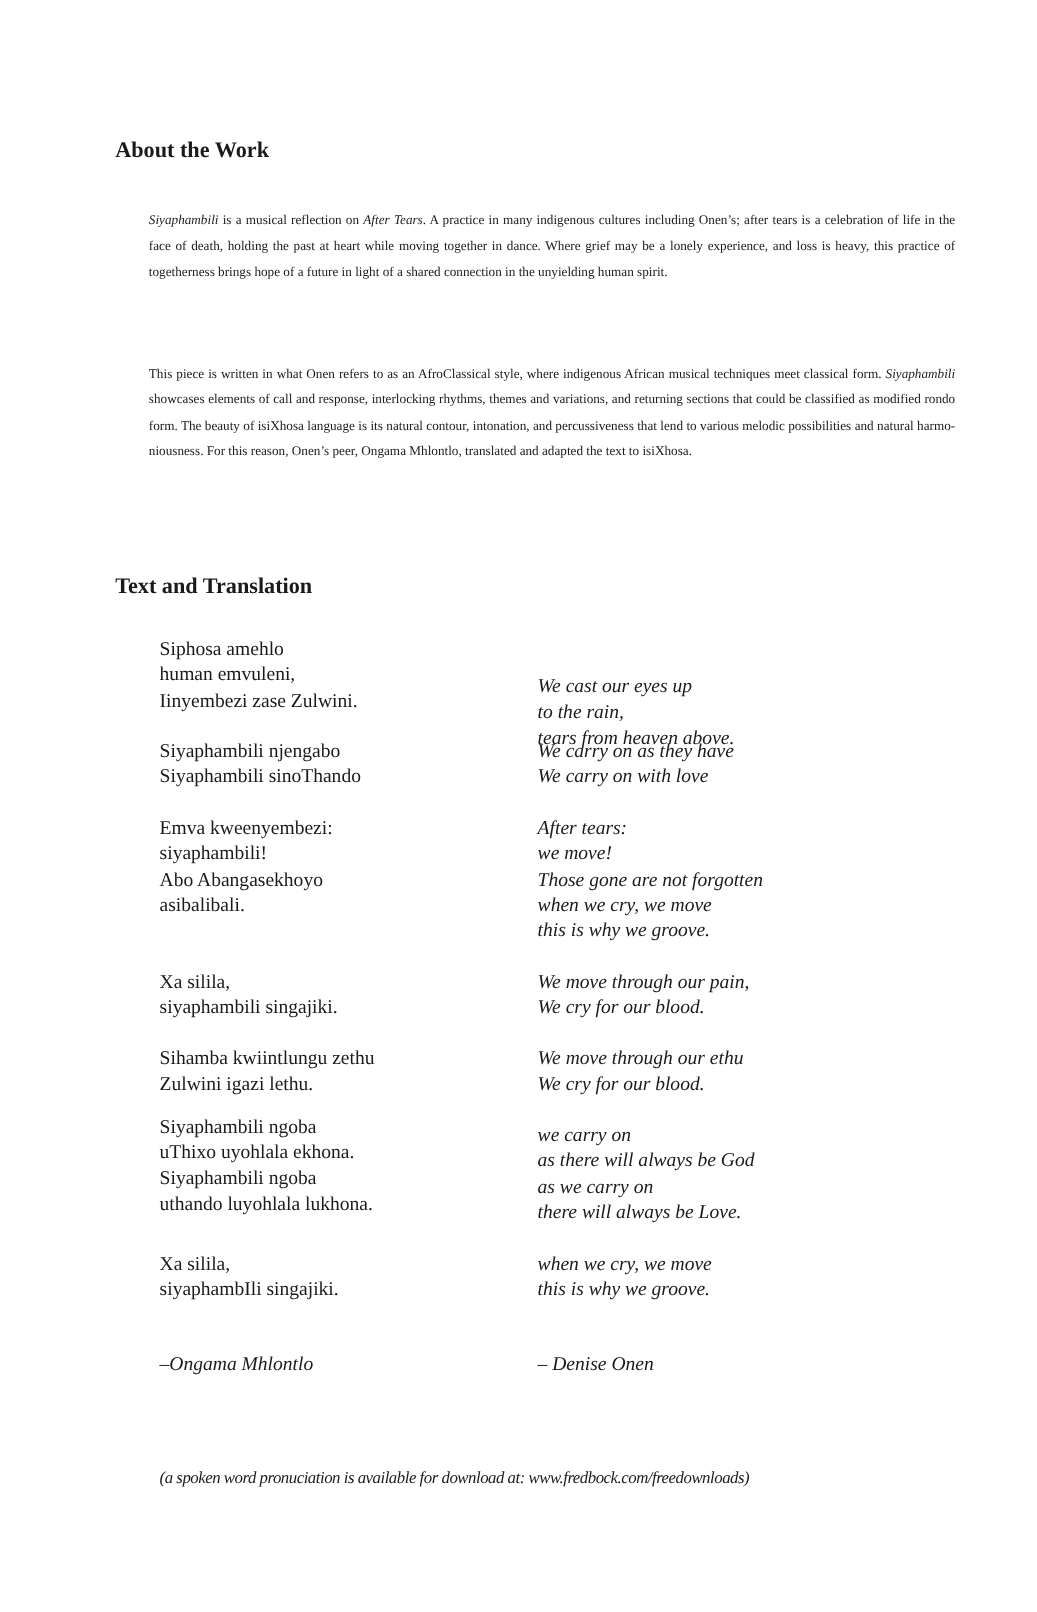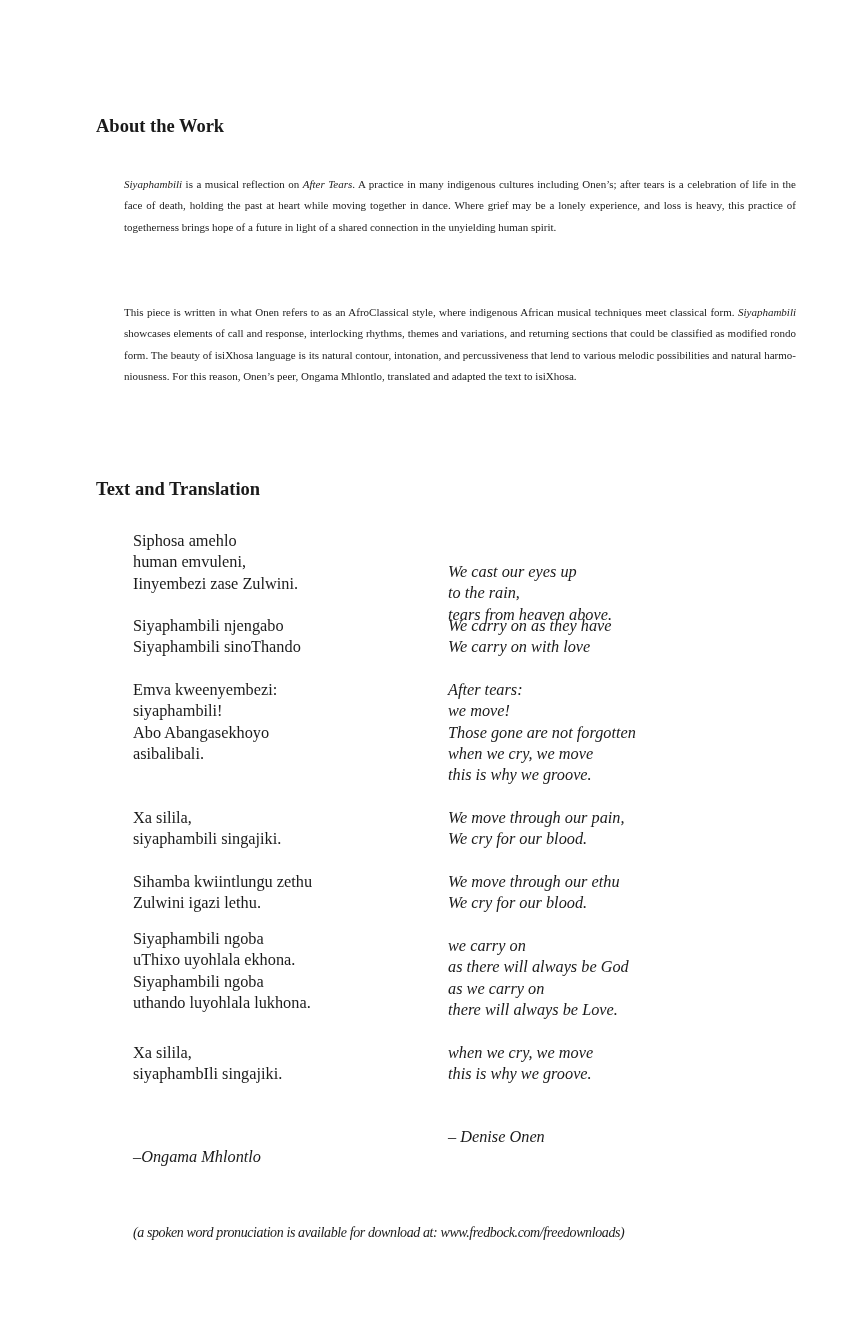--- a/index.html
+++ b/index.html
@@ -101,17 +101,17 @@
         <div>as there will always be God</div>
         <div>as we carry on</div>
         <div>there will always be Love.</div>
       </div>
       <div class="stanza" style="top: 1042px;">
         <div>when we cry, we move</div>
         <div>this is why we groove.</div>
       </div>
     </div>
 
-  <div class="sig" style="left:37px; top:1127px;margin-top:20px;">–Ongama Mhlontlo</div>
+  <div class="sig" style="left:37px; top:1127px;">–Ongama Mhlontlo</div>
   <div class="sig" style="left:352px; top:1127px;">– Denise Onen</div>
 
   <div class="footnote">(a spoken word pronuciation is available for download at: www.fredbock.com/freedownloads)</div>
 </div>
 
 </body></html>

